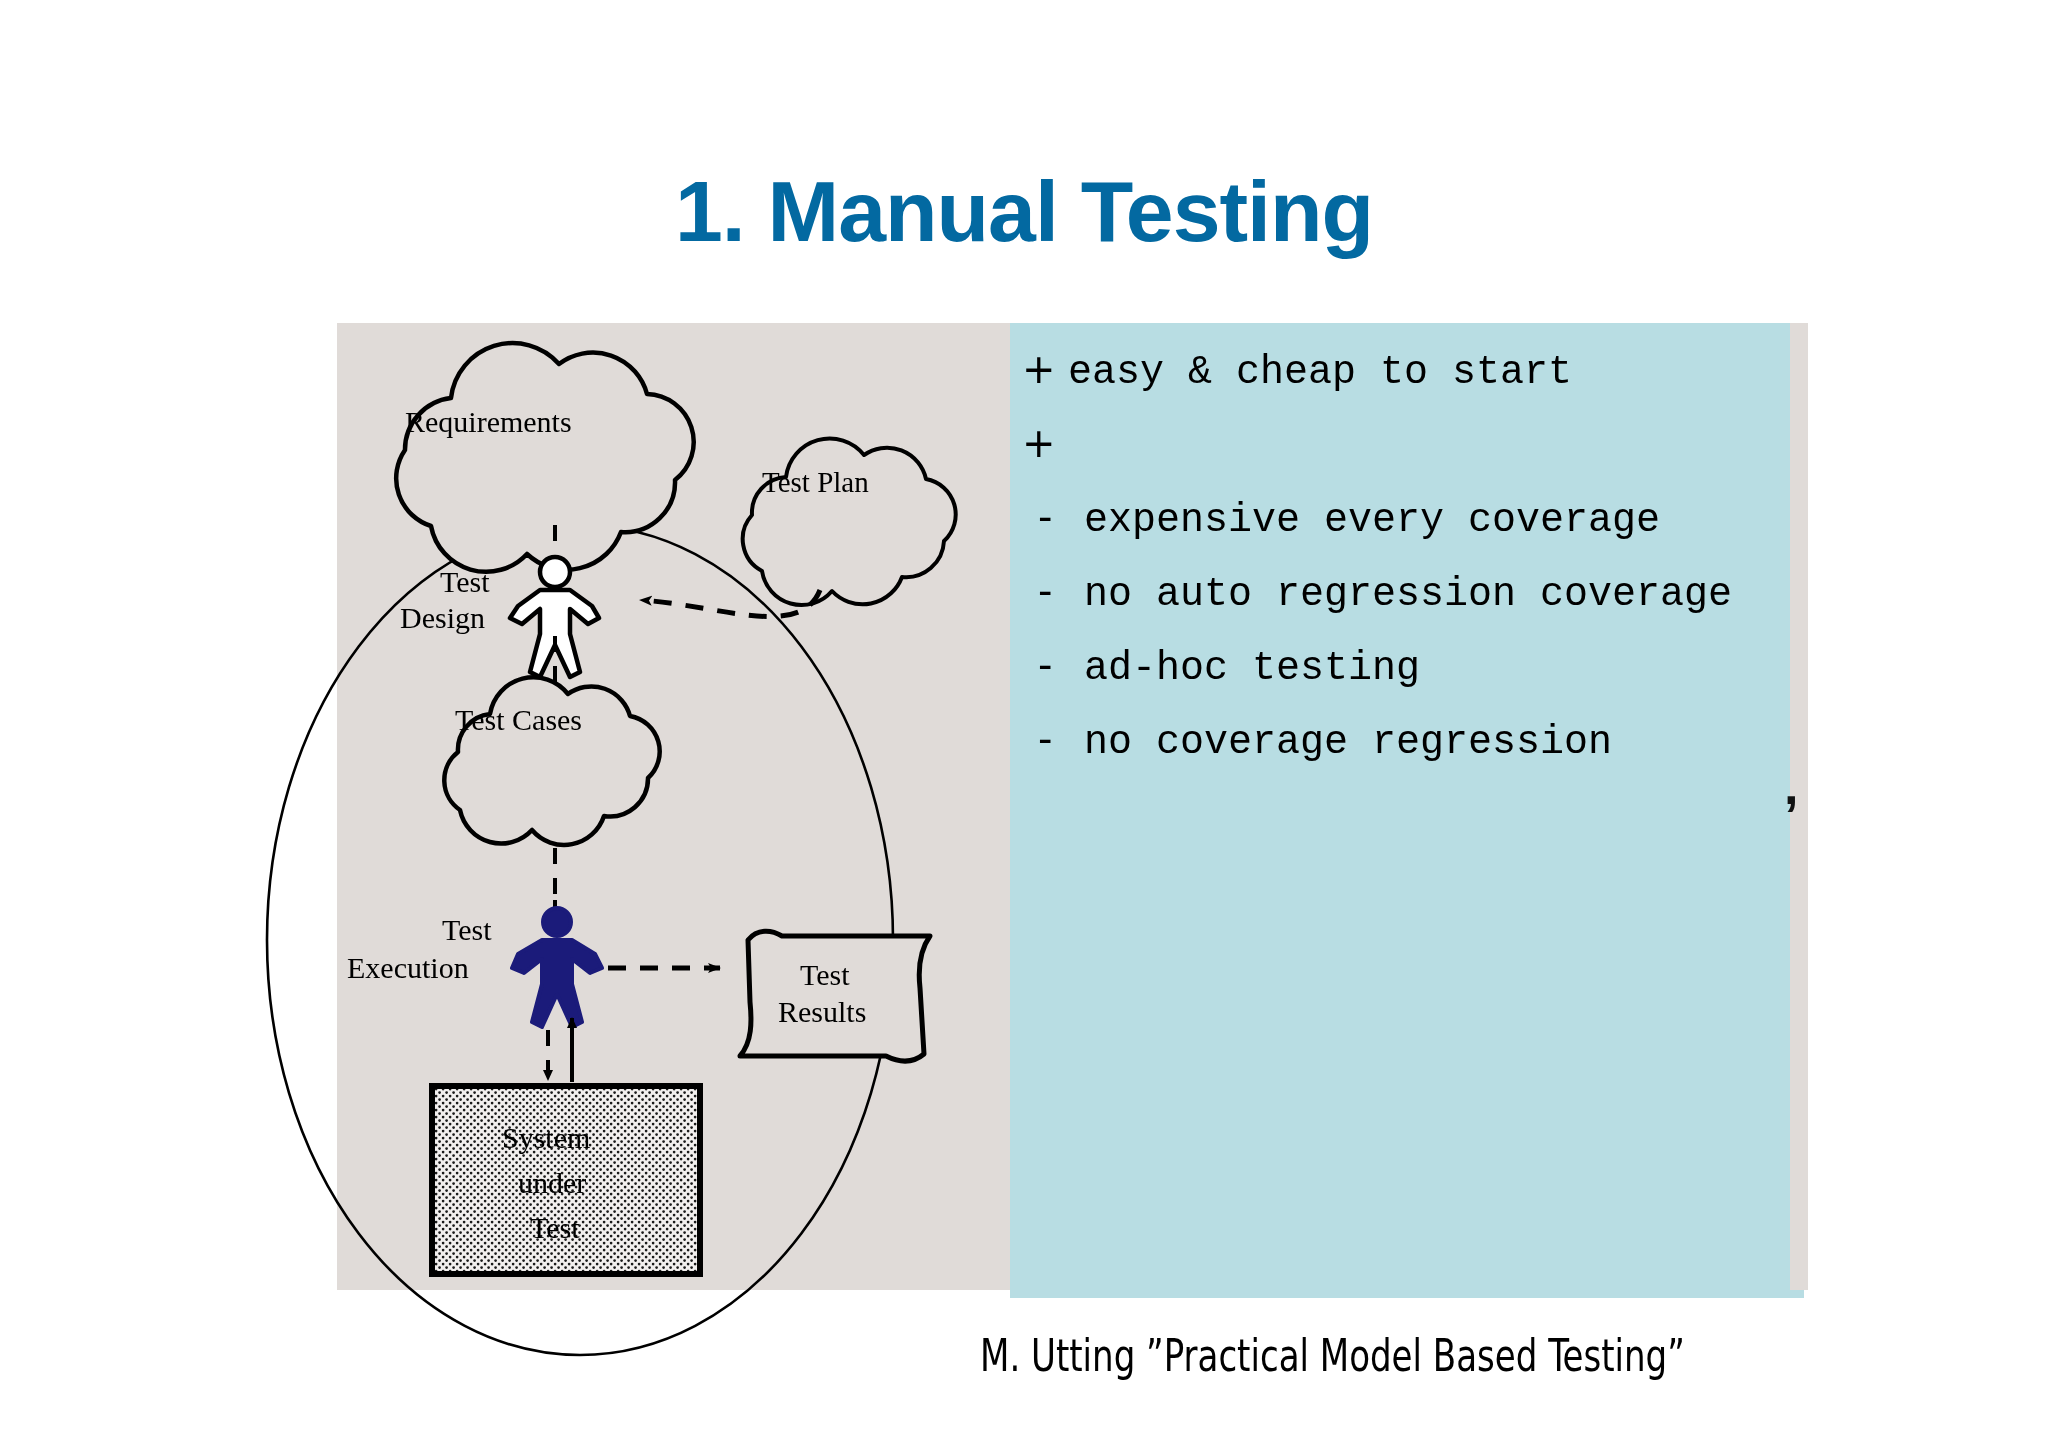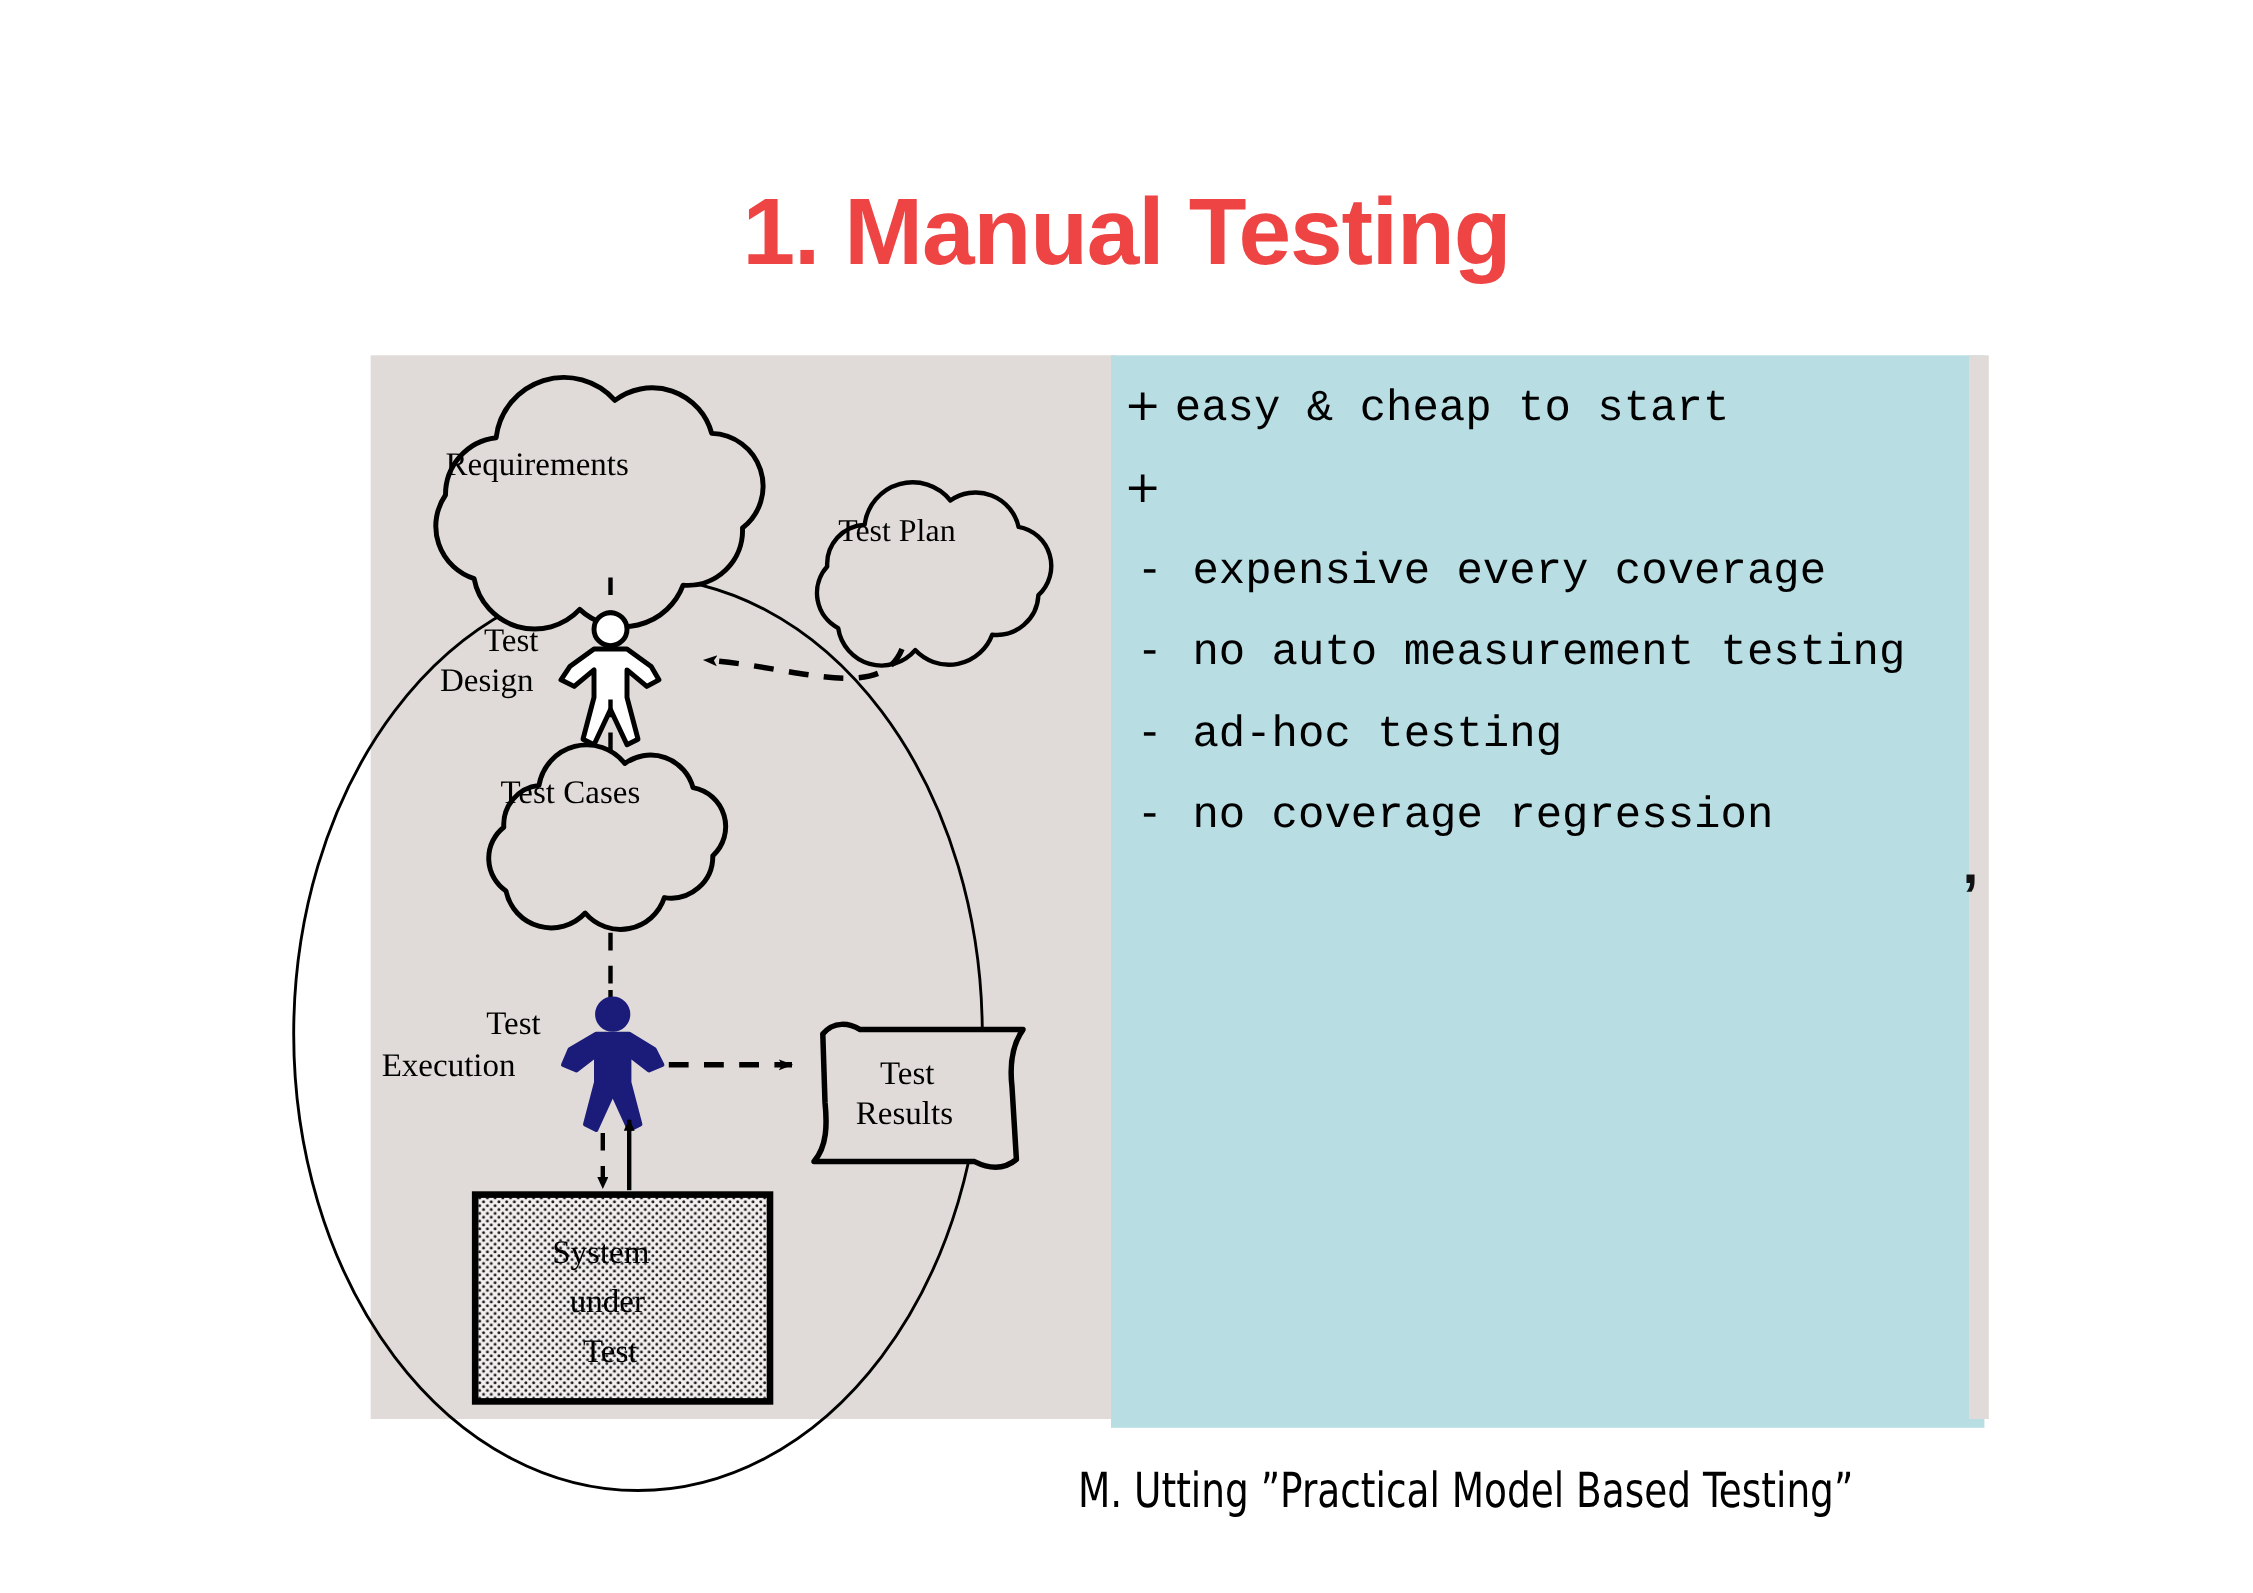--- a/index.html
+++ b/index.html
@@ -17,21 +17,21 @@
     inset: 0;
     background: #ffffff;
   }
 
   
   #slide-title {
     position: absolute;
     left: 0; right: 0;
     top: 168px;
     text-align: center;
-    color: #ef4444;
+    color: #0369a1;
     font-family: "Liberation Sans", sans-serif;
     font-weight: bold;
     font-size: 86px;
     line-height: 1.0;
     letter-spacing: -1px;
   }
 
   
   #diagram-panel {
     position: absolute;
@@ -138,21 +138,21 @@
     </div>
     <div class="bullet-row">
       <span class="bullet-sign plus">+</span>
     </div>
     <div class="bullet-row">
       <span class="bullet-sign minus">-</span>
       <span class="bullet-text">expensive every coverage</span>
     </div>
     <div class="bullet-row">
       <span class="bullet-sign minus">-</span>
-      <span class="bullet-text">no auto measurement testing</span>
+      <span class="bullet-text">no auto regression coverage</span>
     </div>
     <div class="bullet-row">
       <span class="bullet-sign minus">-</span>
       <span class="bullet-text">ad-hoc testing</span>
     </div>
     <div class="bullet-row">
       <span class="bullet-sign minus">-</span>
       <span class="bullet-text">no coverage regression</span>
     </div>
   </div>

